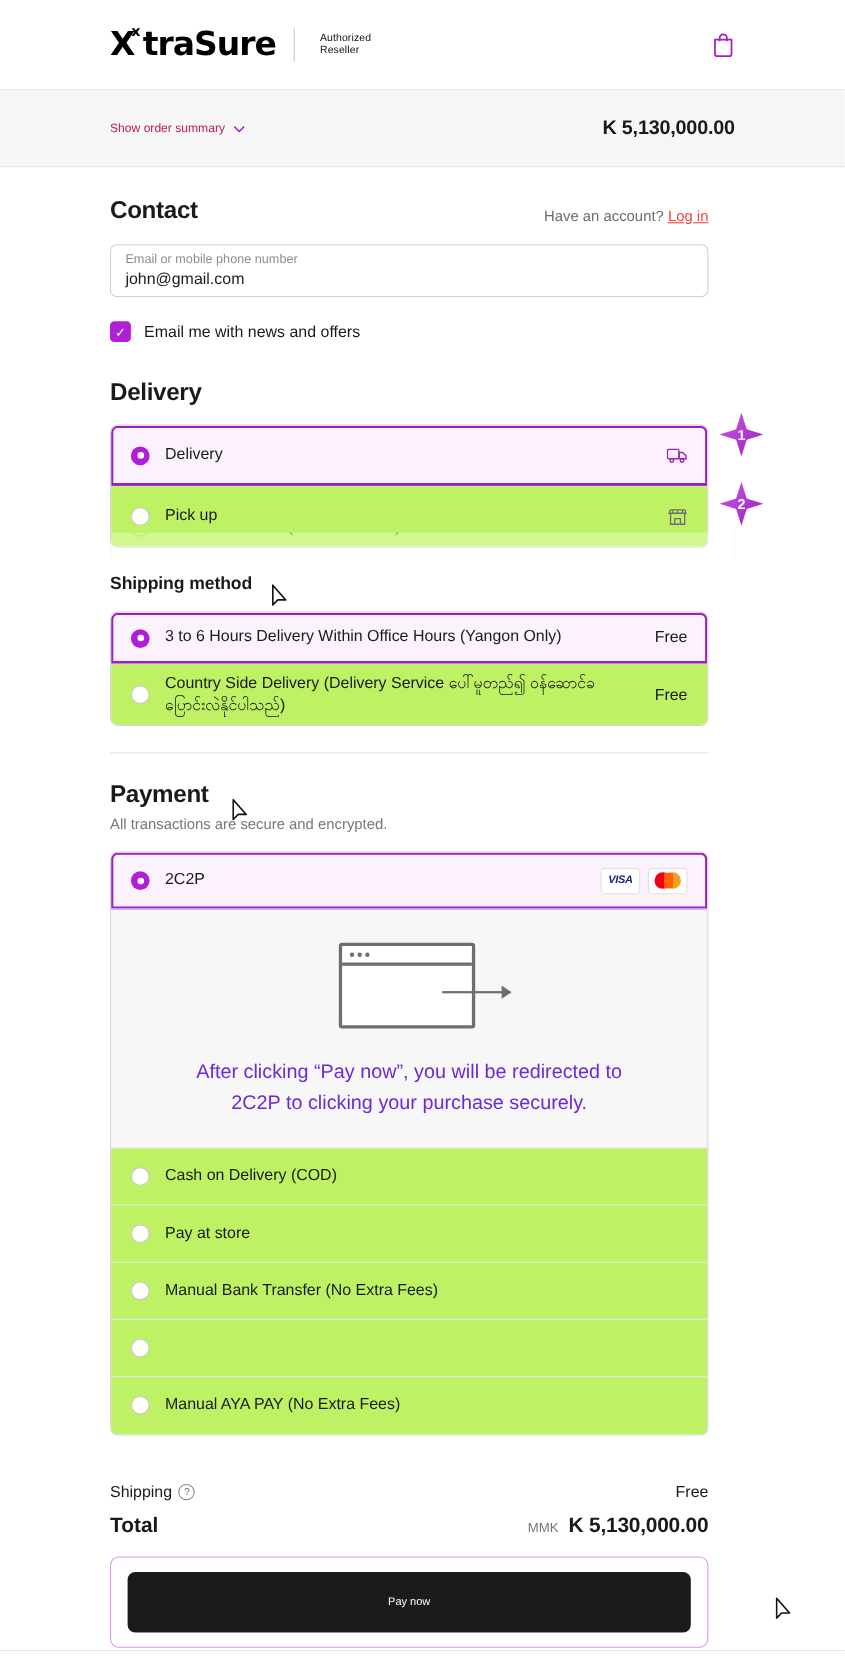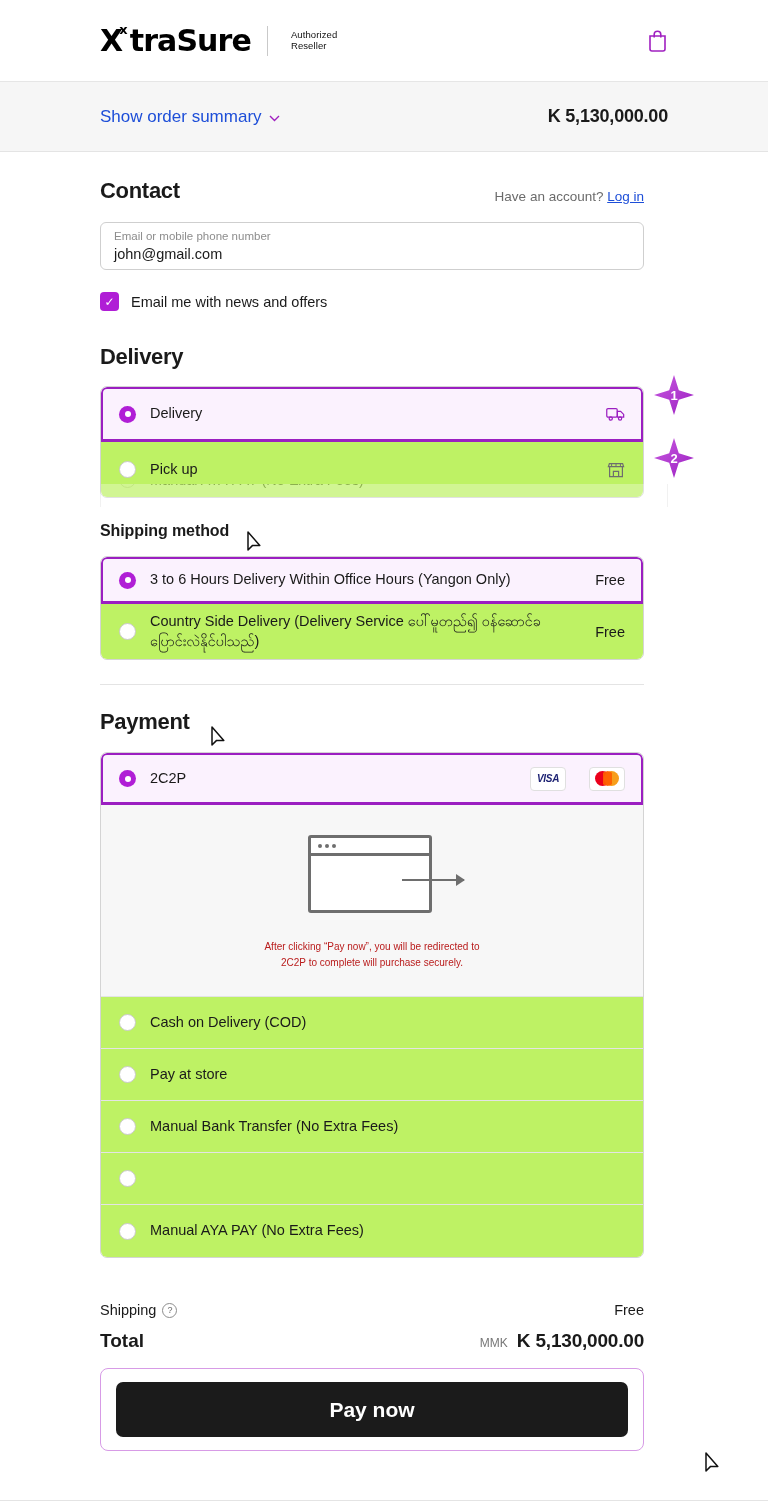--- a/index.html
+++ b/index.html
@@ -40,39 +40,39 @@
   
   .summary-bar{
     height:70px;width:768px;box-sizing:border-box;
     background:#f6f6f6;
     border-bottom:1px solid #e4e4e4;
     display:flex;align-items:center;
     padding:0 100px;
   }
   .summary-toggle{
     display:flex;align-items:center;gap:7px;
-    color:#1d4ed8;font-size:17px;cursor:pointer;
+    color:#be185d;font-size:11px;cursor:pointer;
   }
   .chev{font-size:11px;position:relative;top:1px;}
   .summary-total{
     margin-left:auto;font-size:18px;font-weight:bold;color:#1a1a1a;
     letter-spacing:-.2px;
   }
 
   
   .main{padding:0 100px;box-sizing:border-box;width:744px;}
   h2.section-title{
     font-size:22px;font-weight:bold;margin:0;letter-spacing:-.3px;color:#1a1a1a;
     font-family:"Liberation Sans",sans-serif;
   }
   .contact-head{display:flex;align-items:flex-end;margin-top:26px;}
   .contact-head .acct{
     margin-left:auto;font-size:13.5px;color:#6b6b6b;
   }
-  .acct a{color:#1d4ed8;text-decoration:underline;}
+  .acct a{color:#ef4444;text-decoration:underline;}
 
   .field{
     margin-top:18px;height:48px;box-sizing:border-box;
     border:1px solid #cfcfcf;border-radius:6px;
     background:#fff;padding:7px 13px 0 13px;position:relative;
   }
   .field-label{font-size:11.5px;color:#8d8d8d;line-height:1.2;}
   .field-value{font-size:14.5px;color:#1a1a1a;margin-top:2px;}
 
   .checkrow{display:flex;align-items:center;gap:12px;margin-top:22px;}
@@ -144,21 +144,21 @@
   .shipgroup .optrow.selected{border-radius:6px 6px 0 0;justify-content:center;}
 
   .divider{height:1px;background:#e4e4e4;margin-top:24px;}
 
   h2.payment-title{margin-top:24px;}
   .pay-note{font-size:13.5px;color:#767676;margin-top:7px;}
 
   .paygroup{margin-top:17px;}
   .paygroup .optrow{min-height:52px;}
   .paygroup .optrow.selected{border-radius:6px 6px 0 0;}
-  .cardbrands{display:flex;gap:23px;margin-left:auto;}
+  .cardbrands{display:flex;gap:7px;margin-left:auto;}
   .brandchip{
     width:36px;height:24px;border-radius:4px;background:#fff;
     border:1px solid #e0e0e0;display:flex;align-items:center;justify-content:center;
     box-sizing:border-box;
   }
   .visa-txt{
     font-size:10px;font-weight:bold;font-style:italic;color:#1a1f71;
     font-family:"Liberation Sans",sans-serif;letter-spacing:-.3px;
   }
   .mc{position:relative;width:24px;height:15px;}
@@ -184,21 +184,21 @@
   }
   .browser-bar b{width:4px;height:4px;border-radius:50%;background:#6e6e6e;display:block;}
   .arrow-out{
     position:absolute;right:-28px;top:44px;width:62px;height:2px;background:#6e6e6e;
   }
   .arrow-out::after{
     content:"";position:absolute;right:-1px;top:-5px;
     border-left:9px solid #6e6e6e;border-top:6px solid transparent;border-bottom:6px solid transparent;
   }
   .redirect-text{
-    margin-top:26px;font-size:10px;color:#b91c1c;line-height:1.55;
+    margin-top:26px;font-size:18px;color:#6d28d9;line-height:1.55;
   }
 
   
   .totals{margin-top:44px;text-align:center;}
   .totrow{display:flex;align-items:center;font-size:14.5px;color:#1a1a1a;}
   .totrow .q{
     display:inline-flex;align-items:center;justify-content:center;
     width:13px;height:13px;border:1px solid #8d8d8d;border-radius:50%;
     font-size:9px;color:#6b6b6b;margin-left:6px;line-height:1;
   }
@@ -208,21 +208,21 @@
   .totrow.grand .cur{margin-left:auto;font-size:12px;color:#767676;margin-right:9px;}
   .totrow.grand .amt{font-size:19px;font-weight:bold;letter-spacing:-.2px;}
 
   
   .paynow-highlight{
     margin-top:16px;border:1.5px solid #d79be6;border-radius:8px;
     padding:13px 15px;box-sizing:border-box;
   }
   .paynow-btn{
     width:100%;height:55px;border:none;border-radius:7px;background:#1b1b1b;
-    color:#fff;font-size:21px;font-weight:bold;cursor:pointer;
+    color:#fff;font-size:10px;font-weight:normal;cursor:pointer;
     font-family:"Liberation Sans",sans-serif;
   }
   .bottom-rule{position:absolute;left:0;bottom:9px;width:768px;height:1px;background:#e4e4e4;}
 
   
   .star-badge{
     position:absolute;width:40px;height:40px;
     display:flex;align-items:center;justify-content:center;
     color:#fff;font-size:13px;font-weight:bold;
     background:linear-gradient(135deg,#c85ae0 0%,#9b1fc1 100%);
@@ -340,20 +340,21 @@
           <div class="radio"></div>
           <div class="opt-label">Country Side Delivery (Delivery Service ပေါ်မူတည်၍ ဝန်ဆောင်ခပြောင်းလဲနိုင်ပါသည်)</div>
           <div class="opt-right">Free</div>
         </div>
       </div>
     </div>
 
     <div class="divider"></div>
 
     <h2 class="section-title payment-title">Payment</h2>
+    <div class="pay-note">All transactions are secure and encrypted.</div>
 
     <div class="optgroup paygroup">
 
       <div class="optrow selected">
         <div class="radio on"></div>
         <div class="opt-label">2C2P</div>
         <div class="cardbrands">
           <div class="brandchip">
             <span class="visa-txt">VISA</span>
           </div>
@@ -373,21 +374,21 @@
             <div class="browser-bar">
                 <b></b>
                 <b></b>
                 <b></b>
               </div>
           </div>
           <div class="arrow-out"></div>
         </div>
         <div class="redirect-text">
           <div>After clicking “Pay now”, you will be redirected to</div>
-          <div>2C2P to complete will purchase securely.</div>
+          <div>2C2P to clicking your purchase securely.</div>
         </div>
       </div>
 
       <div class="optrow">
         <div class="radio"></div>
         <div class="opt-label">Cash on Delivery (COD)</div>
       </div>
       <div class="optrow">
         <div class="radio"></div>
         <div class="opt-label">Pay at store</div>

